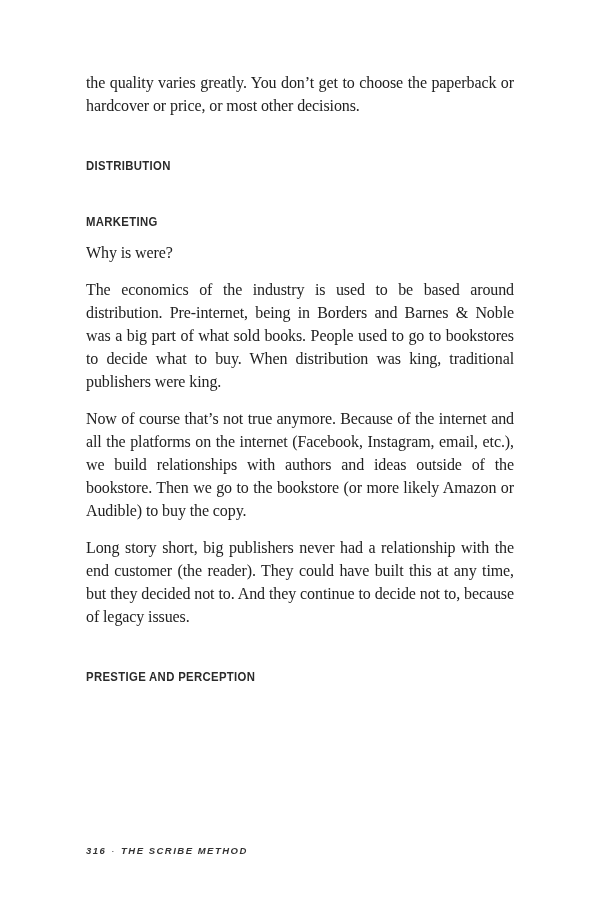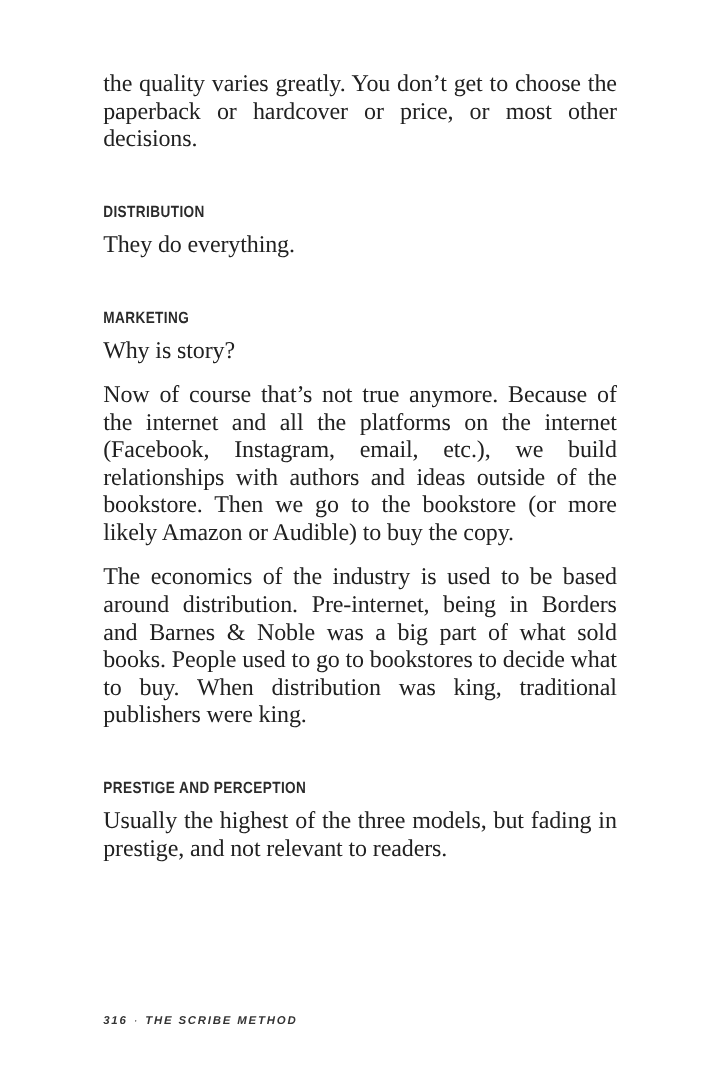--- a/index.html
+++ b/index.html
@@ -16,25 +16,25 @@
     font-family: "Liberation Serif", serif;
     color: #222222;
   }
   .content {
     position: absolute;
     top: 59px;
     left: 86px;
     width: 428px;
   }
   p.body {
-    font-size: 20px;
+    font-size: 16px;
     line-height: 23px;
     letter-spacing: -0.1px;
     text-align: justify;
-    margin: 0 0 14px 0;
+    margin: 12px 0 14px 0;
     color: #212121;
   }
   h3.section-heading {
     font-family: "Liberation Sans", sans-serif;
     font-size: 13.5px;
     font-weight: 600;
     letter-spacing: 0.4px;
     line-height: 14px;
     color: #2b2b2b;
     margin: 42px 0 9px 0;
@@ -63,35 +63,34 @@
 <body>
 
 <div class="page">
 
   <div class="content">
 
     <p class="body">the quality varies greatly. You don’t get to choose the paperback or hardcover or price, or most other decisions.</p>
 
     <h3 class="section-heading">DISTRIBUTION</h3>
 
-    <p class="body">They do everything.</p>
 
     <h3 class="section-heading">MARKETING</h3>
 
 
-    <p class="body">Why is story?</p>
+    <p class="body">Why is were?</p>
+
+    <p class="body">The economics of the industry is used to be based around distribution. Pre-internet, being in Borders and Barnes &amp; Noble was a big part of what sold books. People used to go to bookstores to decide what to buy. When distribution was king, traditional publishers were king.</p>
 
     <p class="body">Now of course that’s not true anymore. Because of the internet and all the platforms on the internet (Facebook, Instagram, email, etc.), we build relationships with authors and ideas outside of the bookstore. Then we go to the bookstore (or more likely Amazon or Audible) to buy the copy.</p>
 
-    <p class="body">The economics of the industry is used to be based around distribution. Pre-internet, being in Borders and Barnes &amp; Noble was a big part of what sold books. People used to go to bookstores to decide what to buy. When distribution was king, traditional publishers were king.</p>
-
+    <p class="body">Long story short, big publishers never had a relationship with the end customer (the reader). They could have built this at any time, but they decided not to. And they continue to decide not to, because of legacy issues.</p>
 
     <h3 class="section-heading">PRESTIGE AND PERCEPTION</h3>
 
-    <p class="body">Usually the highest of the three models, but fading in prestige, and not relevant to readers.</p>
 
   </div>
 
   <div class="footer">
     <span>316</span><span class="sep">·</span><span>THE SCRIBE METHOD</span>
   </div>
 
 </div>
 
 </body></html>

